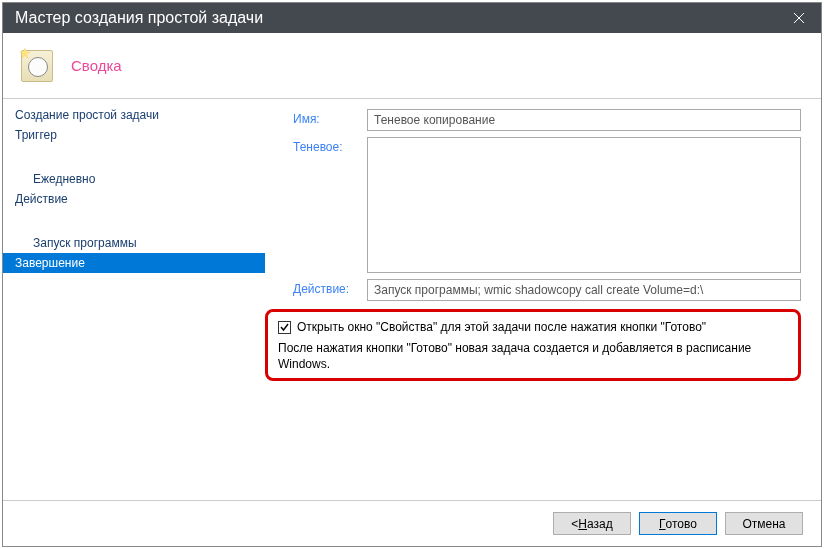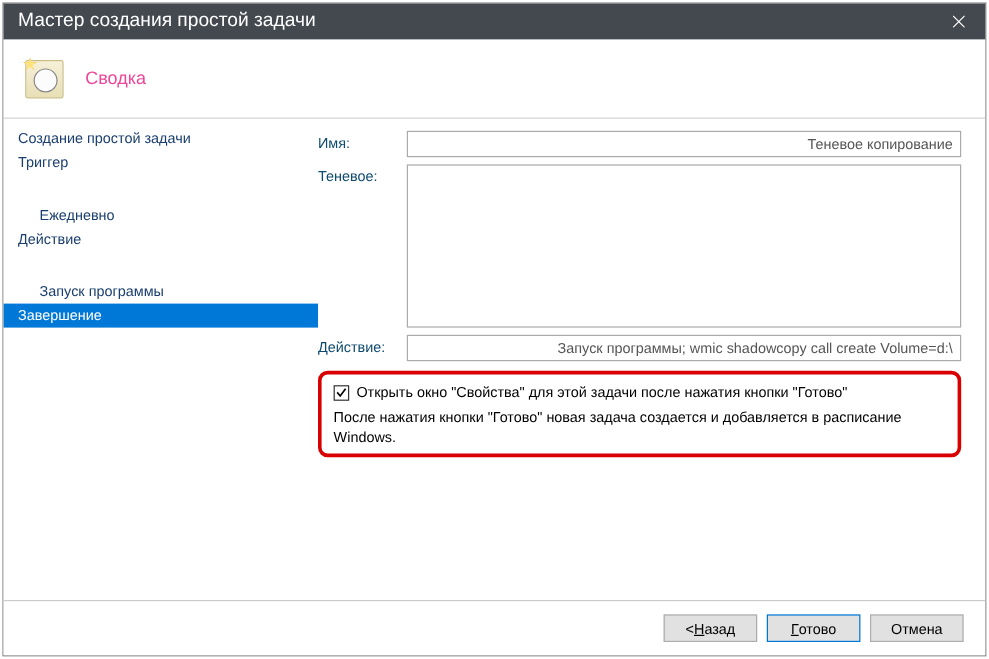--- a/index.html
+++ b/index.html
@@ -107,32 +107,32 @@
     color: #000;
   }
   .row {
     display: flex;
     align-items: flex-start;
     margin-bottom: 6px;
   }
   .row .lbl {
     width: 74px;
     padding-top: 3px;
-    color: #0c4a6e;
+    color: #3b82f6;
+    margin-left: 28px;
   }
   .row input[type=text] {
     flex: 1;
     height: 22px;
     border: 1px solid #aaa;
     padding: 2px 6px;
     font-family: inherit;
     font-size: 12px;
     background: #fff;
     color: #555;
-    text-align: right;
   }
   .row textarea {
     flex: 1;
     height: 136px;
     border: 1px solid #aaa;
     padding: 2px 6px;
     font-family: inherit;
     font-size: 12px;
     resize: none;
     background: #fff;

